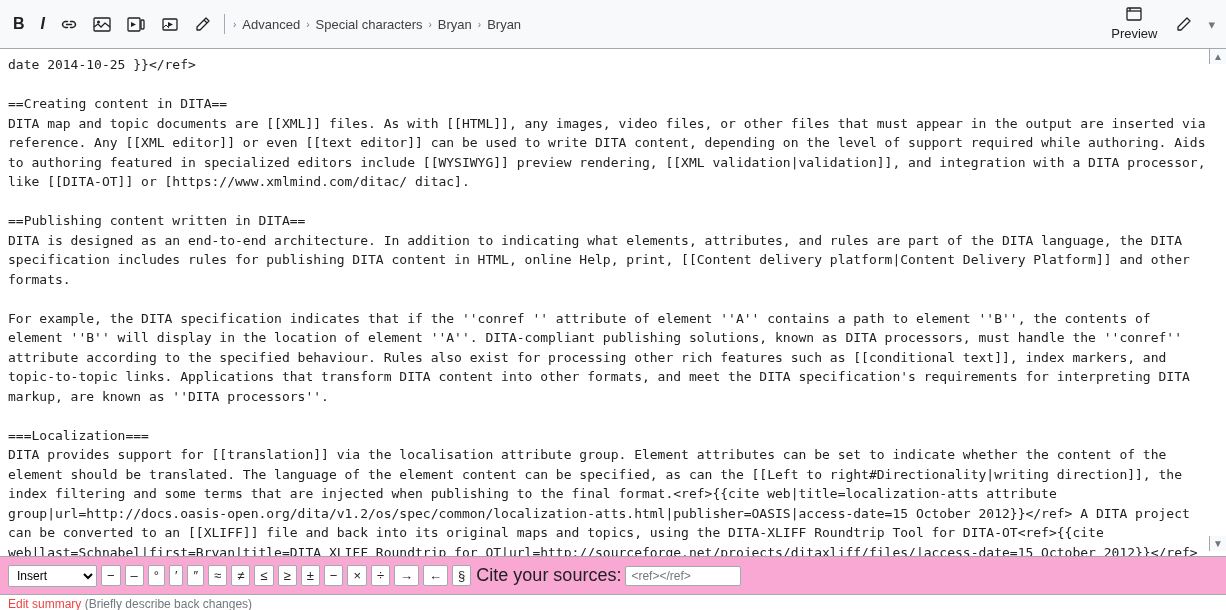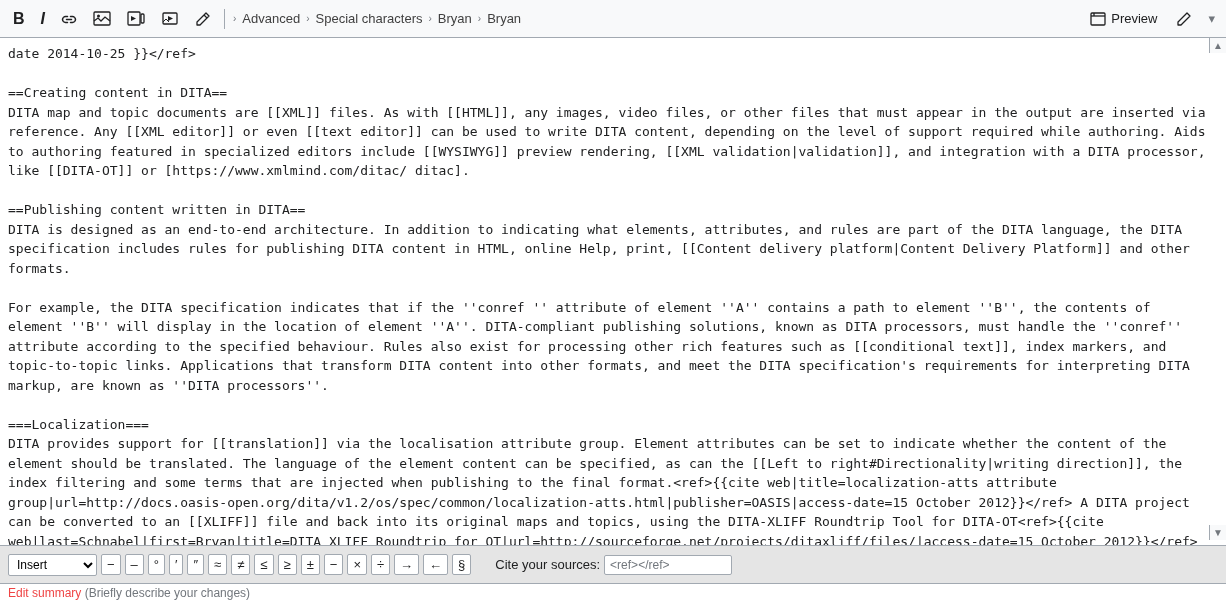--- a/index.html
+++ b/index.html
@@ -58,20 +58,21 @@
       margin-left: auto;
       display: flex; align-items: center; gap: 8px;
     }
 
     .preview-btn {
       display: flex; align-items: center; gap: 5px;
       background: none; border: none; cursor: pointer;
       color: #202122; font-size: 13px;
       padding: 3px 6px;
       border-radius: 2px;
+      flex-direction: column;
     }
 
     .expand-btn {
       background: none; border: none; cursor: pointer;
       font-size: 13px; color: #72777d; padding: 3px;
     }
 
     
     #editor-area {
       width: 100%;
@@ -109,21 +110,21 @@
     #editor-area::-webkit-scrollbar-thumb {
       background: #a0a0a0;
       border-radius: 2px;
     }
 
     
     #bottom-toolbar {
       display: flex;
       align-items: center;
       padding: 4px 8px;
-      background: #e5e5e5;
+      background: #f9a8d4;
       border-bottom: 1px solid #a2a9b1;
       gap: 4px;
       min-height: 38px;
       flex-wrap: nowrap;
     }
 
     .insert-select {
       font-size: 12px;
       padding: 2px 4px;
       border: 1px solid #a2a9b1;
@@ -137,33 +138,33 @@
       background: #fff;
       border: 1px solid #a2a9b1;
       border-radius: 2px;
       padding: 2px 5px;
       font-size: 13px;
       cursor: pointer;
       color: #202122;
     }
 
     .cite-label {
-      font-size: 13px;
+      font-size: 18px;
       color: #202122;
-      margin-left: 20px;
+      margin-left: 1px;
     }
 
     .ref-input {
       font-size: 12px;
       padding: 2px 5px;
       border: 1px solid #a2a9b1;
       border-radius: 2px;
       background: #fff;
       color: #72777d;
-      width: 128px;
+      width: 116px;
     }
 
     
     #footer {
       padding: 2px 8px;
       font-size: 12px;
     }
     #footer a {
       color: #ef4444;
       text-decoration: none;
@@ -316,14 +317,14 @@
   <button class="char-btn">→</button>
   <button class="char-btn">←</button>
   <button class="char-btn">§</button>
 
   <span class="cite-label">Cite your sources:</span>
   <input type="text" class="ref-input" value="&lt;ref&gt;&lt;/ref&gt;" style="">
 </div>
 
 <div id="footer">
   <a href="#">Edit summary</a>
-  <span>(Briefly describe your changes)</span>
+  <span>(Briefly describe back changes)</span>
 </div>
 
 </body></html>

